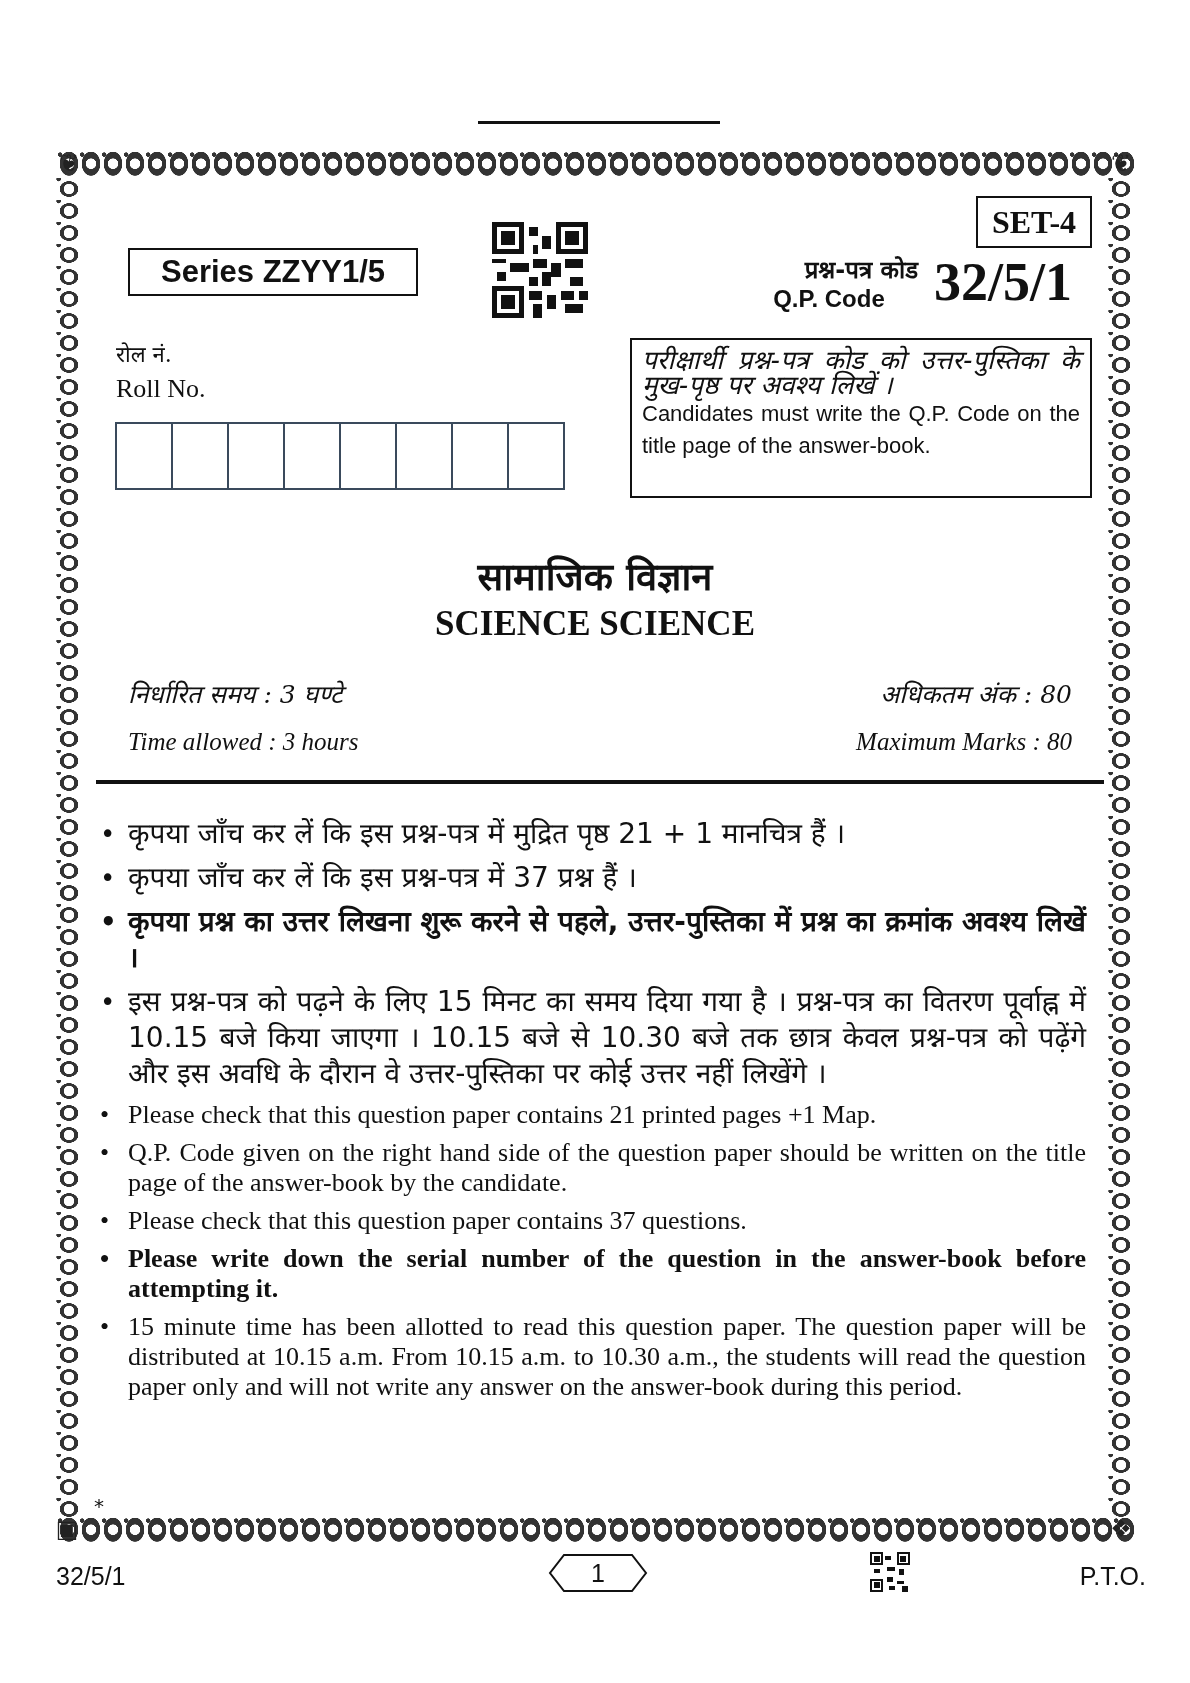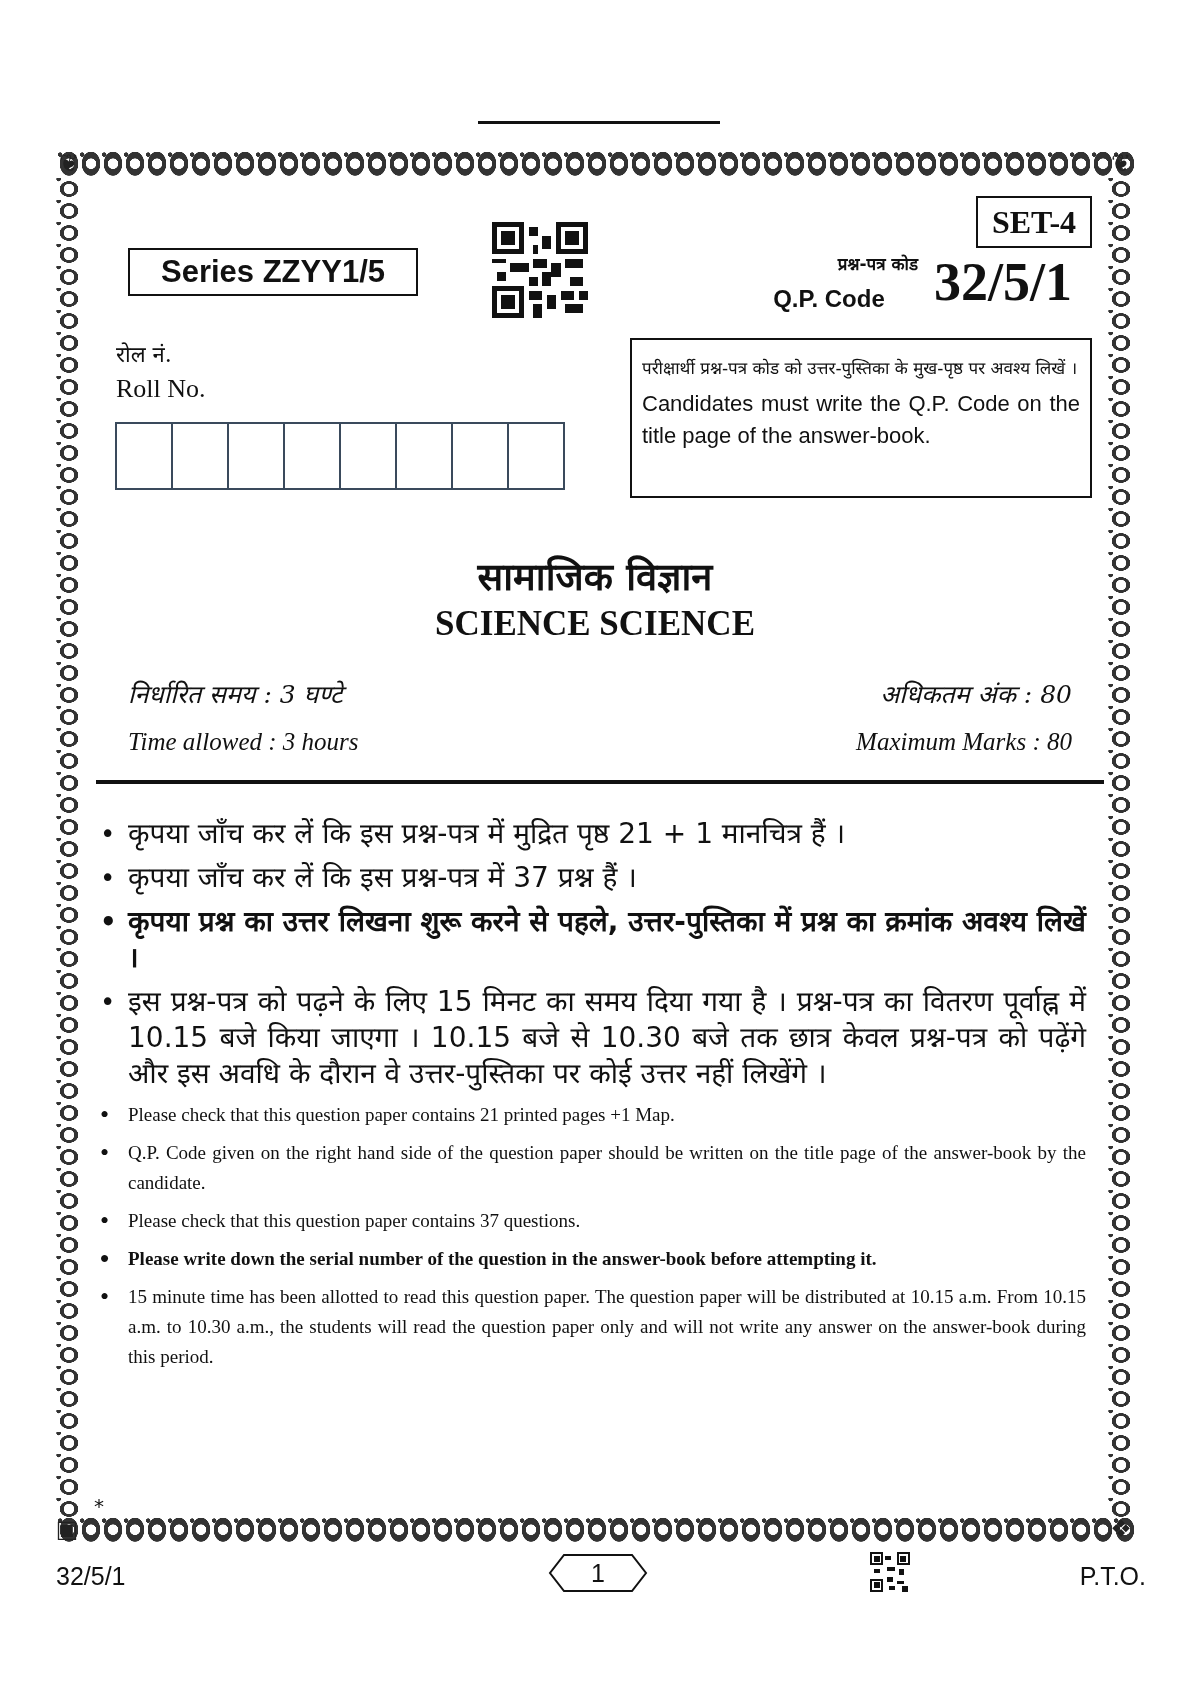--- a/index.html
+++ b/index.html
@@ -20,49 +20,49 @@
            background-size:22px 26px; background-repeat:repeat-x; }
   .orn-v { background-image: radial-gradient(circle at 50% 50%, #fff 0 5px, transparent 5.5px),
                              radial-gradient(ellipse at 50% 50%, #333 0 9px, transparent 9.5px),
                              radial-gradient(circle at 10% 5%, #333 0 2px, transparent 2.5px);
            background-size:26px 22px; background-repeat:repeat-y; }
   .corner { position:absolute; width:26px; height:26px; font-size:24px; line-height:26px; text-align:center; color:#222; font-family:"DejaVu Sans", sans-serif; }
 
   .series-box { left:128px; top:248px; width:286px; height:44px; border:2px solid #111; font-family:"Liberation Sans", sans-serif; font-weight:bold; font-size:31px; line-height:44px; text-align:center; }
   .qr { left:492px; top:222px; width:96px; height:96px; }
   .set-box { left:976px; top:196px; width:112px; height:48px; border:2px solid #111; font-family:"Liberation Serif", serif; font-weight:bold; font-size:32px; line-height:48px; text-align:center; }
-  .qp-hindi { left:740px; top:252px; width:178px; text-align:right; font-family:"DejaVu Sans", sans-serif; font-weight:bold; font-size:17px; }
+  .qp-hindi { left:740px; top:252px; width:178px; text-align:right; font-family:"DejaVu Sans", sans-serif; font-weight:bold; font-size:24px; }
   .qp-eng { left:740px; top:285px; width:178px; text-align:center; font-family:"Liberation Sans", sans-serif; font-weight:bold; font-size:24px; }
   .qp-code { left:934px; top:252px; font-family:"Liberation Serif", serif; font-weight:bold; font-size:54px; line-height:60px; }
 
   .roll-hindi { left:116px; top:338px; font-family:"DejaVu Serif", serif; font-size:22px; }
   .roll-eng { left:116px; top:374px; font-family:"Liberation Serif", serif; font-size:26px; }
   .roll-grid { left:115px; top:422px; display:flex; border:2px solid #3a4a5c; height:64px; }
   .roll-cell { width:54px; height:64px; border-right:2px solid #3a4a5c; }
   .roll-cell:last-child { border-right:none; }
 
   .notice-box { left:630px; top:338px; width:462px; height:160px; border:2px solid #111; padding:8px 10px; box-sizing:border-box; font-family:"Liberation Sans", sans-serif; }
-  .notice-hi { font-family:"DejaVu Sans", sans-serif; font-size:17px; line-height:40px; text-align:justify; }
+  .notice-hi { font-family:"DejaVu Sans", sans-serif; font-size:26px; line-height:25px; text-align:justify;font-style:italic; }
   .notice-en { font-size:22px; line-height:32px; text-align:justify; }
 
   .title-hi { left:0; width:1190px; top:540px; text-align:center; font-family:"DejaVu Sans", sans-serif; font-weight:bold; font-size:38px;margin-top:9px; }
   .title-en { left:0; width:1190px; top:604px; text-align:center; font-family:"Liberation Serif", serif; font-weight:bold; font-size:35px; }
 
   .meta { font-family:"Liberation Serif", serif; font-style:italic; font-size:25px; }
   .time-hi { left:128px; top:676px; font-family:"DejaVu Serif", serif; }
   .marks-hi { right:118px; top:676px; text-align:right; font-family:"DejaVu Serif", serif; }
   .time-en { left:128px; top:728px; }
   .marks-en { right:118px; top:728px; text-align:right; }
   .rule { left:96px; top:780px; width:1008px; height:4px; background:#111; }
 
   .instructions { left:96px; top:816px; width:990px; list-style:none; margin:0; padding:0; }
   .instructions li { position:relative; padding-left:32px; text-align:justify; margin-bottom:8px; }
   .instructions li::before { content:"•"; position:absolute; left:4px; top:0; font-size:26px; }
   .hi { font-family:"DejaVu Sans", sans-serif; font-size:28px; line-height:36px; }
-  .en { font-family:"Liberation Serif", serif; font-size:19px; line-height:30px; }
+  .en { font-family:"Liberation Serif", serif; font-size:26px; line-height:30px; }
   .bold { font-weight:bold; }
   .asterisk { left:94px; top:1494px; font-size:20px; font-family:"DejaVu Sans", sans-serif; }
 
   .footer-code { left:56px; top:1562px; font-family:"Liberation Sans", sans-serif; font-size:25px; }
   .page-hex { left:548px; top:1553px; width:100px; height:40px; }
   .page-num { left:548px; top:1555px; width:100px; text-align:center; font-family:"Liberation Sans", sans-serif; font-size:25px; line-height:36px; }
   .mini-qr { left:870px; top:1552px; width:40px; height:40px; }
   .pto { right:44px; top:1562px; font-family:"Liberation Sans", sans-serif; font-size:25px; }
 </style>
 </head>

